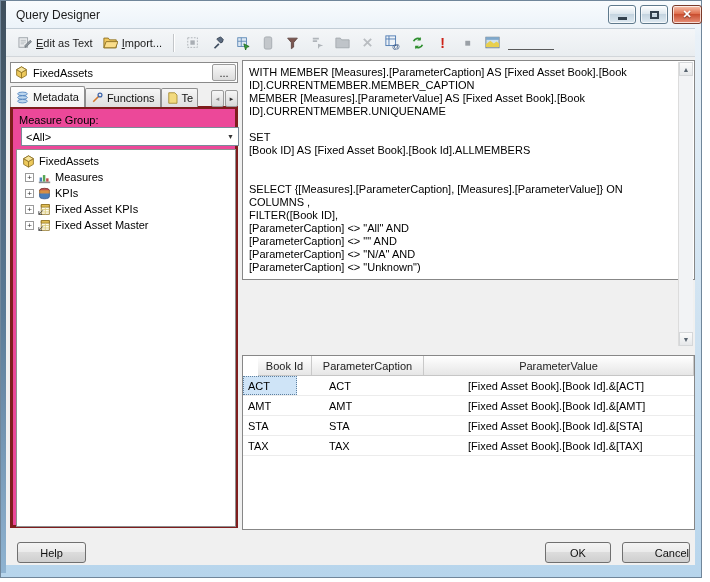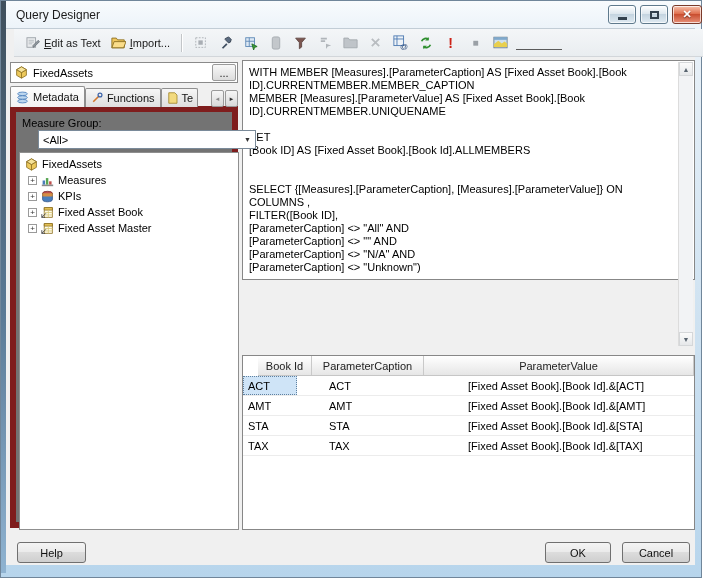--- a/index.html
+++ b/index.html
@@ -21,21 +21,21 @@
     box-shadow:inset 0 0 0 1px rgba(255,255,255,.7); }
   .wbtn.close { width:30px; border-color:#7a3a2a;
     background:linear-gradient(180deg,#f6c3ae,#e0704f 45%,#c94f31 50%,#e8927a); }
   .glyph-min { width:9px; height:3px; background:#33414e; margin-top:7px; }
   .glyph-max { width:9px; height:8px; border:2px solid #33414e; background:transparent; }
   .glyph-close { color:#fff; font-size:11px; font-weight:bold; text-shadow:0 1px 1px rgba(0,0,0,.45); line-height:1; }
 
   .face { position:absolute; left:5px; top:27px; width:689px; height:537px; background:#f0f0f0; border-top:1px solid #c2cdd6; }
 
   
-  .toolbar { position:absolute; left:8px; top:0; width:689px; height:28px;
+  .toolbar { position:absolute; left:0; top:0; width:689px; height:28px;
     background:linear-gradient(180deg,#f4f6f8,#e9edf0); border-bottom:1px solid #d2d6da;
     display:flex; align-items:center; padding-left:8px; gap:2px; }
   .tbtn { display:flex; align-items:center; gap:4px; height:22px; padding:0 4px; font-size:11px; color:#1a1a1a; }
   .ul-first { display:inline-block; }
   .ul-first::first-letter { text-decoration:underline; }
   .tsep { width:1px; height:18px; background:#c3c6c9; box-shadow:1px 0 0 #ffffff; margin:0 5px; }
   .ibtn { width:23px; height:22px; display:flex; align-items:center; justify-content:center; }
   .icon { display:inline-flex; align-items:center; justify-content:center; line-height:0; }
   .glyph-exec { color:#cc2217; font-size:14px; font-weight:bold; line-height:1; }
   .glyph-stop { color:#9aa0a6; font-size:10px; line-height:1; }
@@ -51,23 +51,23 @@
   .tab { display:flex; align-items:center; gap:4px; font-size:11px; color:#111;
     border:1px solid #8f8f8f; border-bottom:none; padding:0 5px; height:19px;
     background:linear-gradient(180deg,#f6f6f6,#dedede); border-radius:2px 2px 0 0; overflow:hidden; white-space:nowrap; }
   .tab.selected { height:21px; background:linear-gradient(180deg,#fdfdfd,#f2f2f2); position:relative; }
   .tab.clipped { width:37px; }
   .tab-arrows { margin-left:auto; display:flex; gap:1px; }
   .tarrow { width:13px; height:17px; border:1px solid #9a9a9a; background:linear-gradient(180deg,#f6f6f6,#d9d9d9);
     font-size:6px; display:flex; align-items:center; justify-content:center; border-radius:2px; }
   .tarrow.dis { color:#8a8a8a; } .tarrow.en { color:#333; }
 
-  .tab-page { position:absolute; left:4px; top:77px; width:228px; height:422px; border:6px solid #7f1d1d; background:#737373; z-index:1;padding-left:32px; }
+  .tab-page { position:absolute; left:4px; top:77px; width:228px; height:422px; border:3px solid #7f1d1d; background:#ec4899; z-index:1;padding-left:32px; }
   .mg-label { position:absolute; left:6px; top:5px; font-size:11px; color:#000; }
-  .combo { position:absolute; left:22px; top:18px; width:218px; height:19px; background:#ffffff; border:1px solid #7a8a99;
+  .combo { position:absolute; left:8px; top:18px; width:218px; height:19px; background:#ffffff; border:1px solid #7a8a99;
     display:flex; align-items:center; font-size:11px; padding-left:4px; }
   .combo-arrow { margin-left:auto; width:15px; text-align:center; font-size:7px; color:#333; }
   .tree { position:absolute; left:3px; top:40px; width:220px; height:378px; background:#ffffff; border:1px solid #8f8f8f; overflow:hidden; padding-top:3px; }
   .trow { display:flex; align-items:center; gap:4px; height:16px; font-size:11px; color:#000; padding-left:8px; }
   .trow.root { padding-left:5px; }
   .expander { width:9px; height:9px; border:1px solid #9a9a9a; background:#ffffff; font-size:8px; line-height:7px; text-align:center; color:#333; flex:none; }
 
   
   .query-box { position:absolute; left:236px; top:31px; width:453px; height:220px; background:#ffffff; border:1px solid #878787; }
   .query-text { position:absolute; left:6px; top:5px; right:22px; bottom:4px; font-size:11px; line-height:13px; color:#000;
@@ -84,21 +84,21 @@
   .gc { font-size:11px; color:#000; display:flex; align-items:center; padding-left:5px; overflow:hidden; white-space:nowrap; }
   .c1 { width:54px; flex:none; } .c2 { width:112px; flex:none; } .c3 { flex:1; }
   .gc.sel { background:#cfe4f7; border:1px dotted #5f81a0; padding-left:4px; }
 
   
   .btn { position:absolute; top:513px; height:21px; border:1px solid #707070; border-radius:3px;
     background:linear-gradient(180deg,#f4f4f4,#ebebeb 45%,#dcdcdc 50%,#cfcfcf); font-size:11px; color:#111;
     font-family:"Liberation Sans", sans-serif; }
   .btn.help { left:11px; width:69px; }
   .btn.ok { left:539px; width:66px; }
-  .btn.cancel { left:616px; width:68px; }
+  .btn.cancel { left:616px; width:68px;text-align:right; }
 </style>
 </head>
 <body>
 
 <div class="frame">
   <div class="titlebar">
     <span class="title">Query Designer</span>
     <div class="winbtns">
       <div class="wbtn">
           <span class="glyph-min"></span>
@@ -326,21 +326,21 @@
         <div class="trow">
           <span class="expander">+</span>
           <span class="icon">
               <svg width="13" height="13" viewBox="0 0 16 16">
                 <path d="M4 2h10v12H4z" fill="#fffbe8" stroke="#8a6d1f"></path>
                 <path d="M4 2h10v3H4z" fill="#edc95c" stroke="#8a6d1f"></path>
                 <path d="M4 8h10M4 11h10M9 5v9" stroke="#d8c77a"></path>
                 <path d="M1 14 6 9M1 14h4M1 14v-4" stroke="#333" fill="none"></path>
               </svg>
             </span>
-          <span>Fixed Asset Book</span>
+          <span>Fixed Asset KPIs</span>
         </div>
         <div class="trow">
           <span class="expander">+</span>
           <span class="icon">
               <svg width="13" height="13" viewBox="0 0 16 16">
                 <path d="M4 2h10v12H4z" fill="#fffbe8" stroke="#8a6d1f"></path>
                 <path d="M4 2h10v3H4z" fill="#edc95c" stroke="#8a6d1f"></path>
                 <path d="M4 8h10M4 11h10M9 5v9" stroke="#d8c77a"></path>
                 <path d="M1 14 6 9M1 14h4M1 14v-4" stroke="#333" fill="none"></path>
               </svg>

